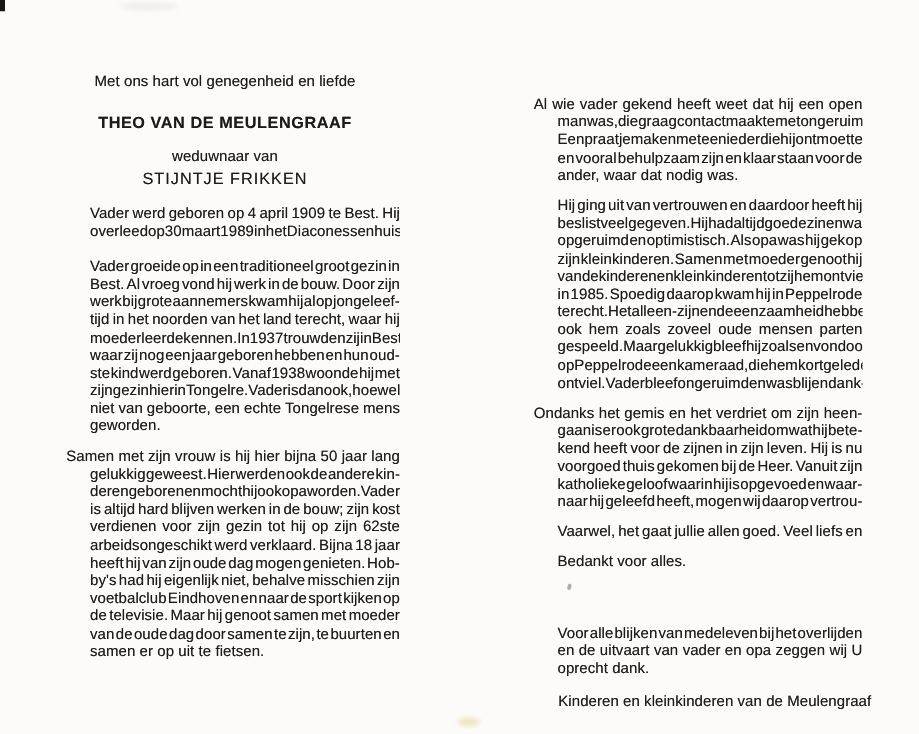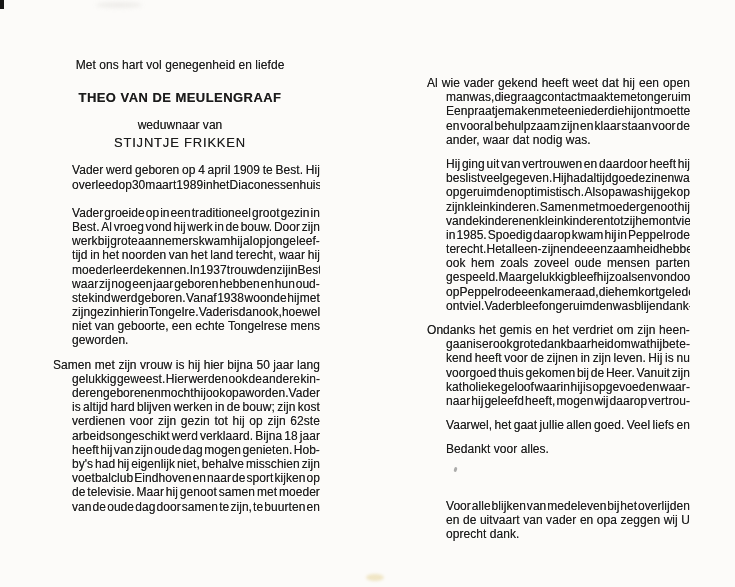--- a/index.html
+++ b/index.html
@@ -333,20 +333,21 @@
             <span>oude</span>
             <span>dag</span>
             <span>door</span>
             <span>samen</span>
             <span>te</span>
             <span>zijn,</span>
             <span>te</span>
             <span>buurten</span>
             <span>en</span>
           </div>
+          <div class="ln">samen er op uit te fietsen.</div>
         </div>
       </div>
   </div>
 
   <div class="col col-right">
     <div>
         <div class="para">
           <div class="ln indent just">
             <span>Al</span>
             <span>wie</span>
@@ -612,15 +613,16 @@
             <span>vader</span>
             <span>en</span>
             <span>opa</span>
             <span>zeggen</span>
             <span>wij</span>
             <span>U</span>
           </div>
           <div class="ln">oprecht dank.</div>
         </div>
       </div>
+    <div class="signature">Kinderen en kleinkinderen van de Meulengraaf</div>
   </div>
 
 </div>
 
 </body></html>

